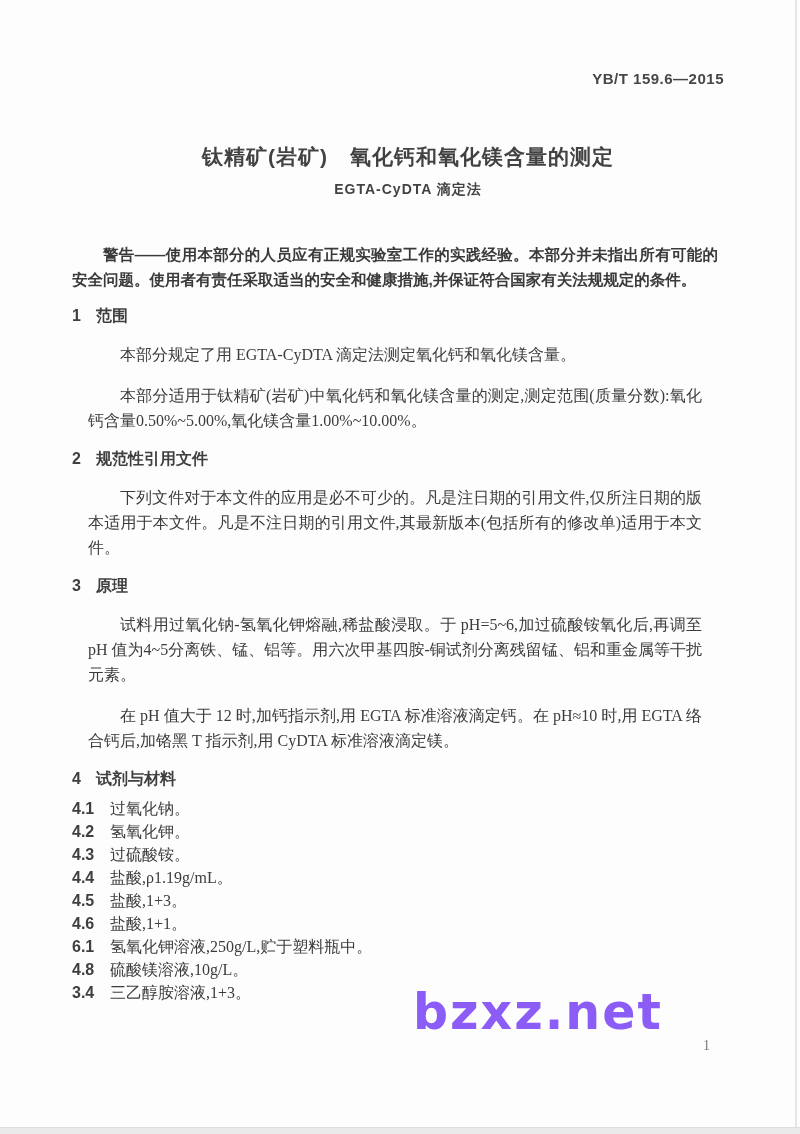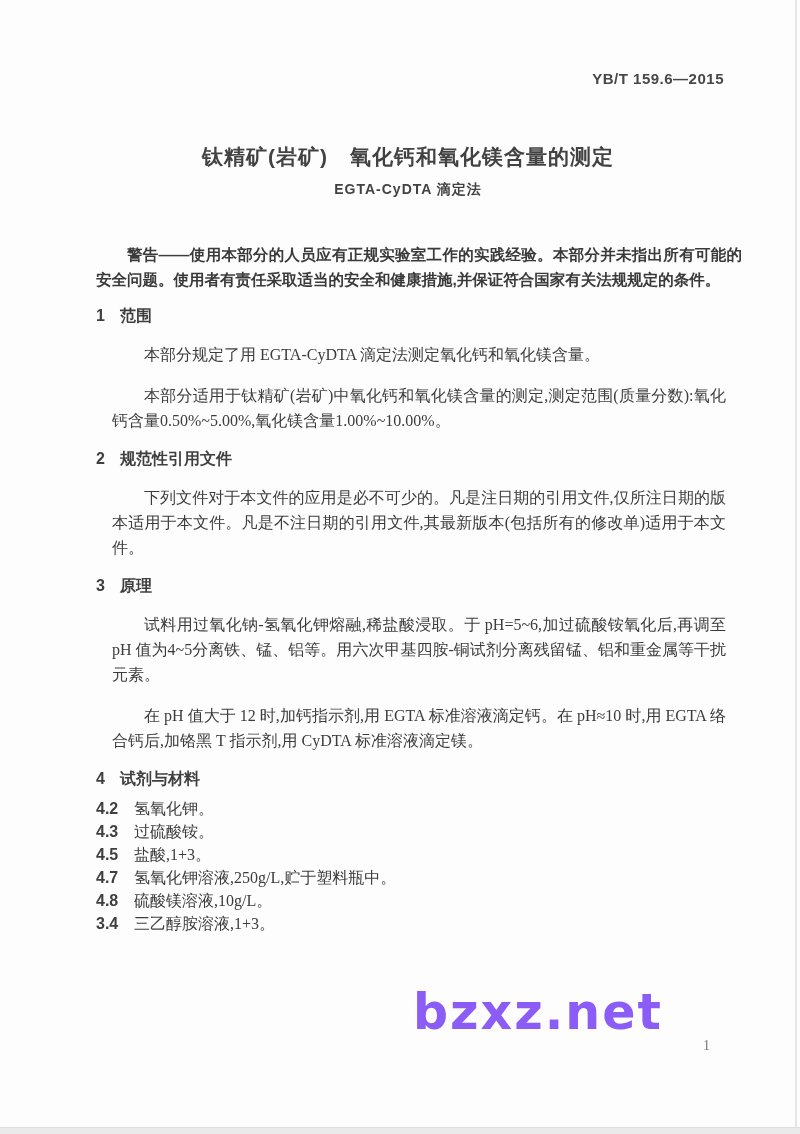--- a/index.html
+++ b/index.html
@@ -34,21 +34,21 @@
   .title-block {
     position: absolute; top: 144px; left: 16px; right: 0;
     text-align: center;
     font-family: "Liberation Sans", "DejaVu Sans", sans-serif;
     font-weight: bold; color: #424242;
   }
   .title-line1 { font-size: 21px; line-height: 26px; letter-spacing: 1px; }
   .title-line2 { font-size: 14px; line-height: 26px; margin-top: 6px; letter-spacing: 1px; }
 
   .body-col {
-    position: absolute; top: 242px; left: 96px; width: 646px;
+    position: absolute; top: 242px; left: 72px; width: 646px;
     font-size: 16px;
   }
   .warning {
     font-family: "Liberation Sans", "DejaVu Sans", sans-serif;
     font-weight: bold; font-size: 15.5px; line-height: 25px;
     text-align: justify; text-indent: 2em; color: #3a3a3a;
     margin: 0 0 14px 0;
   }
   .sec-heading {
     font-family: "Liberation Sans", "DejaVu Sans", sans-serif;
@@ -118,33 +118,45 @@
     </div>
     <p class="para">试料用过氧化钠-氢氧化钾熔融,稀盐酸浸取。于 pH=5~6,加过硫酸铵氧化后,再调至 pH 值为4~5分离铁、锰、铝等。用六次甲基四胺-铜试剂分离残留锰、铝和重金属等干扰元素。</p>
     <p class="para">在 pH 值大于 12 时,加钙指示剂,用 EGTA 标准溶液滴定钙。在 pH≈10 时,用 EGTA 络合钙后,加铬黑 T 指示剂,用 CyDTA 标准溶液滴定镁。</p>
 
     <div class="sec-heading">
       <span class="sec-num">4</span>
       <span class="sec-label">试剂与材料</span>
     </div>
     <div class="reagent-list">
       <div class="reagent-item">
+        <span class="reagent-num">4.1</span>
+        <span class="reagent-text">过氧化钠。</span>
+      </div>
+      <div class="reagent-item">
         <span class="reagent-num">4.2</span>
         <span class="reagent-text">氢氧化钾。</span>
       </div>
       <div class="reagent-item">
         <span class="reagent-num">4.3</span>
         <span class="reagent-text">过硫酸铵。</span>
       </div>
       <div class="reagent-item">
+        <span class="reagent-num">4.4</span>
+        <span class="reagent-text">盐酸,ρ1.19g/mL。</span>
+      </div>
+      <div class="reagent-item">
         <span class="reagent-num">4.5</span>
         <span class="reagent-text">盐酸,1+3。</span>
       </div>
       <div class="reagent-item">
-        <span class="reagent-num">4.7</span>
+        <span class="reagent-num">4.6</span>
+        <span class="reagent-text">盐酸,1+1。</span>
+      </div>
+      <div class="reagent-item">
+        <span class="reagent-num">6.1</span>
         <span class="reagent-text">氢氧化钾溶液,250g/L,贮于塑料瓶中。</span>
       </div>
       <div class="reagent-item">
         <span class="reagent-num">4.8</span>
         <span class="reagent-text">硫酸镁溶液,10g/L。</span>
       </div>
       <div class="reagent-item">
         <span class="reagent-num">3.4</span>
         <span class="reagent-text">三乙醇胺溶液,1+3。</span>
       </div>

